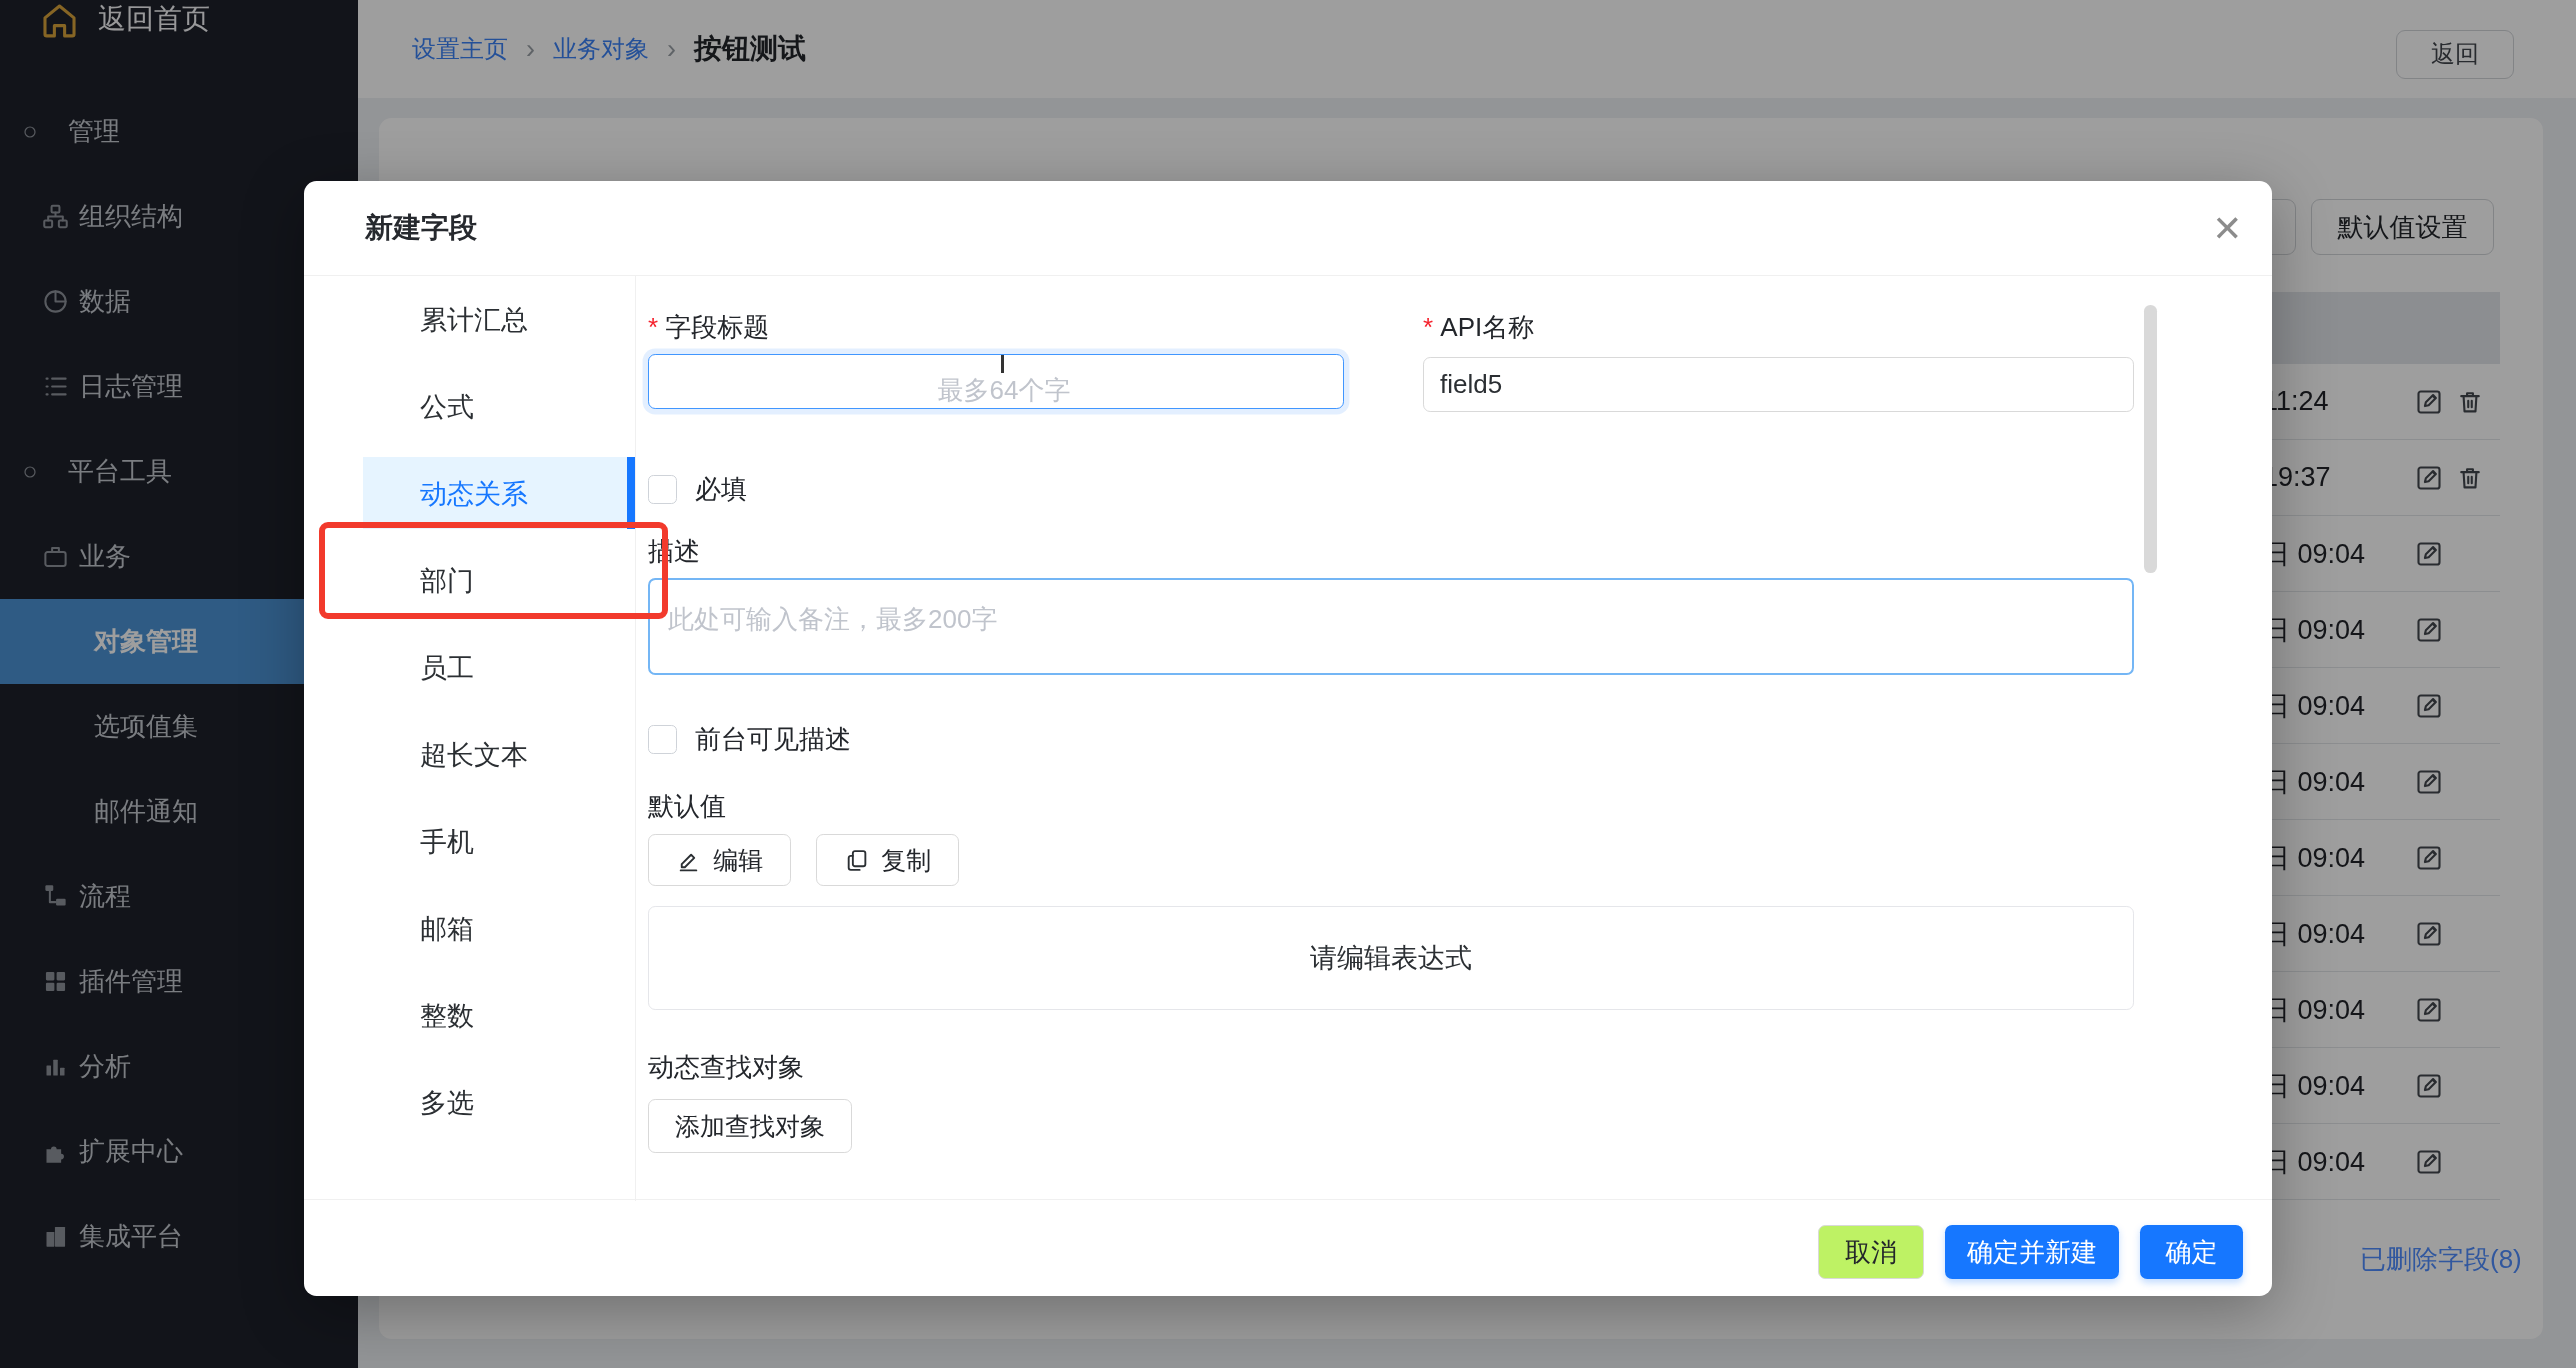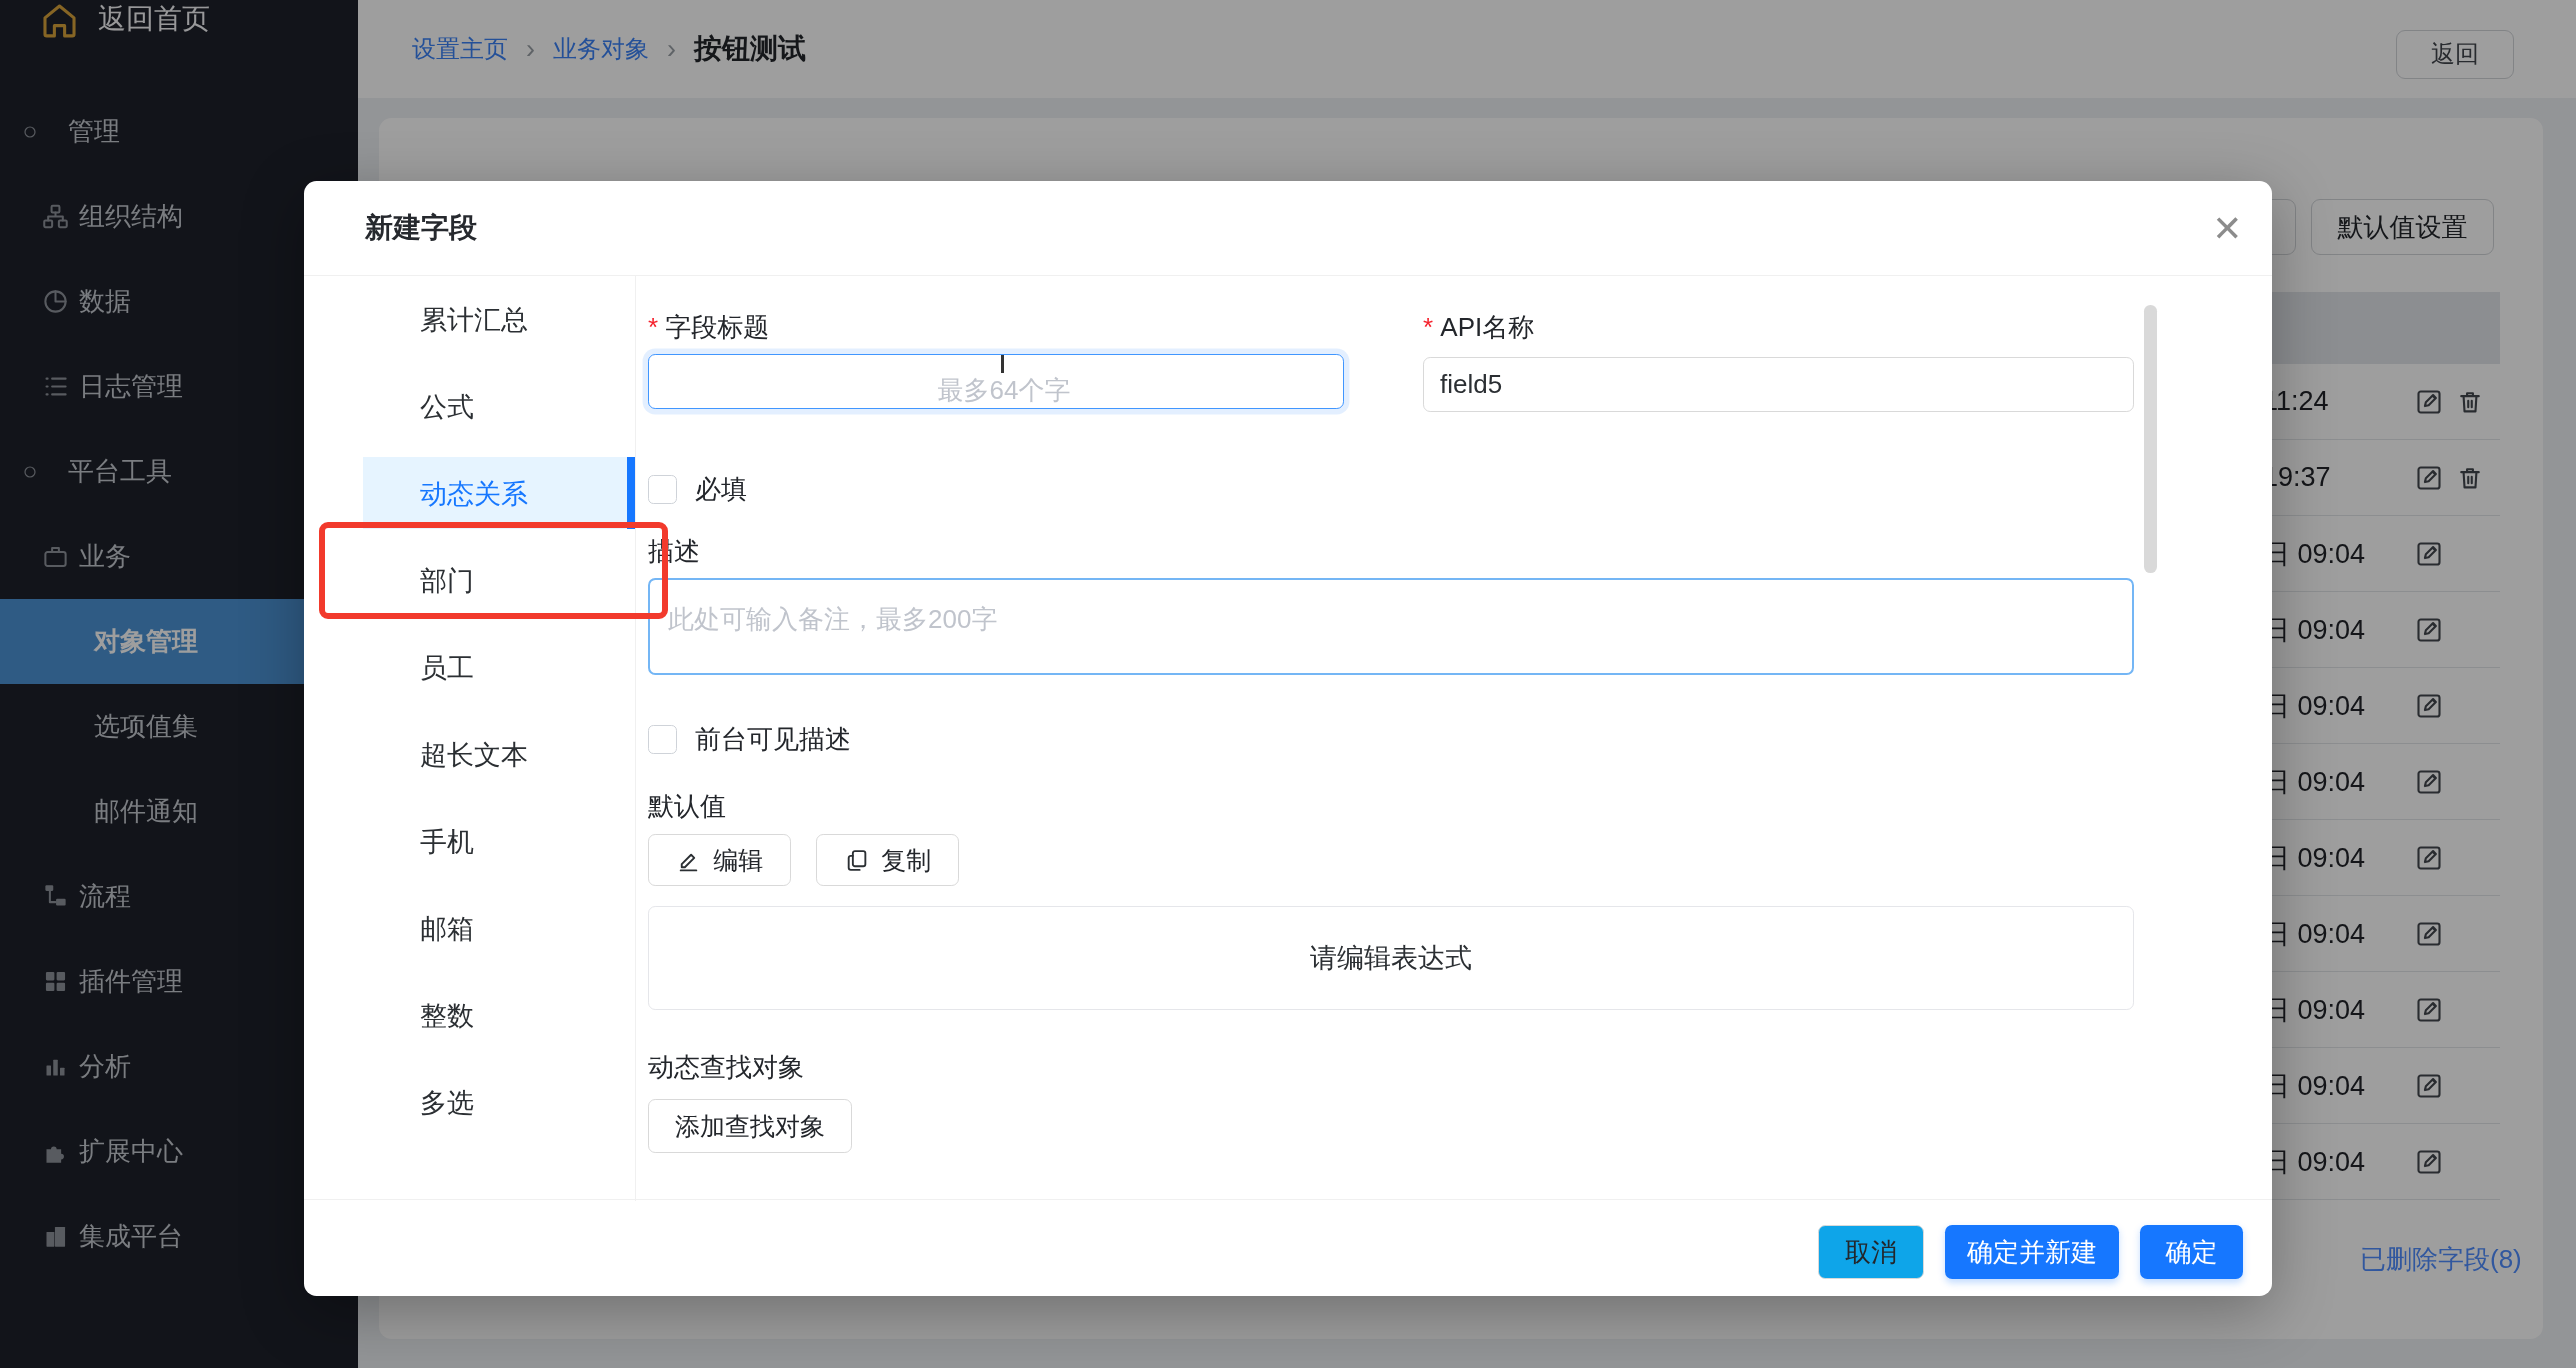--- a/index.html
+++ b/index.html
@@ -89,21 +89,21 @@
   .wbtn .ic{display:flex;color:#2b2f33;}
   .expr{position:absolute;left:0;top:630px;width:1486px;height:104px;border:1.8px solid #e5e6ea;
         border-radius:7.2px;box-sizing:border-box;display:flex;align-items:center;justify-content:center;
         font-size:27px;color:#2b2f33;}
   .m-scrollbar{position:absolute;left:1840px;top:29px;width:12.5px;height:268px;background:#d9d9d9;
                border-radius:6.3px;cursor:pointer;}
   .m-footer{position:absolute;left:0;bottom:0;width:100%;height:97px;border-top:1.8px solid #f0f0f0;
             box-sizing:border-box;}
   .fbtn{position:absolute;top:25px;height:54px;border-radius:7.2px;display:flex;align-items:center;
         justify-content:center;font-size:26px;box-sizing:border-box;cursor:pointer;}
-  .fbtn.plain{left:1514px;width:106px;background:#0ea5e9;border:1.8px solid #d9d9d9;color:#23262b;}
+  .fbtn.plain{left:1514px;width:106px;background:#bef264;border:1.8px solid #d9d9d9;color:#23262b;}
   .fbtn.blue1{left:1641px;width:174px;background:#1677ff;color:#fff;box-shadow:0 3.6px 7.2px rgba(22,119,255,0.25);}
   .fbtn.blue2{left:1836px;width:103px;background:#1677ff;color:#fff;box-shadow:0 3.6px 7.2px rgba(22,119,255,0.25);}
   
   .red-box{position:absolute;left:319px;top:522px;width:349px;height:97px;border:6.3px solid #f23a2c;
            border-radius:9px;z-index:120;box-sizing:border-box;}
 </style>
 </head>
 <body>
 
 <div class="page">

